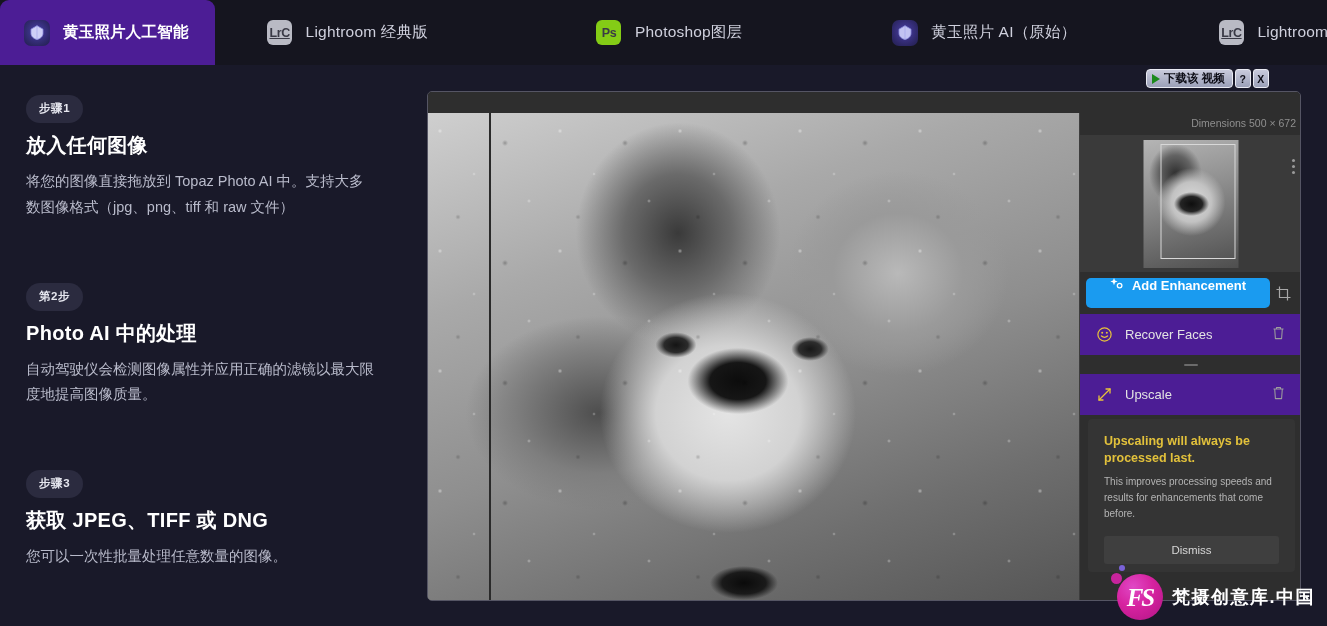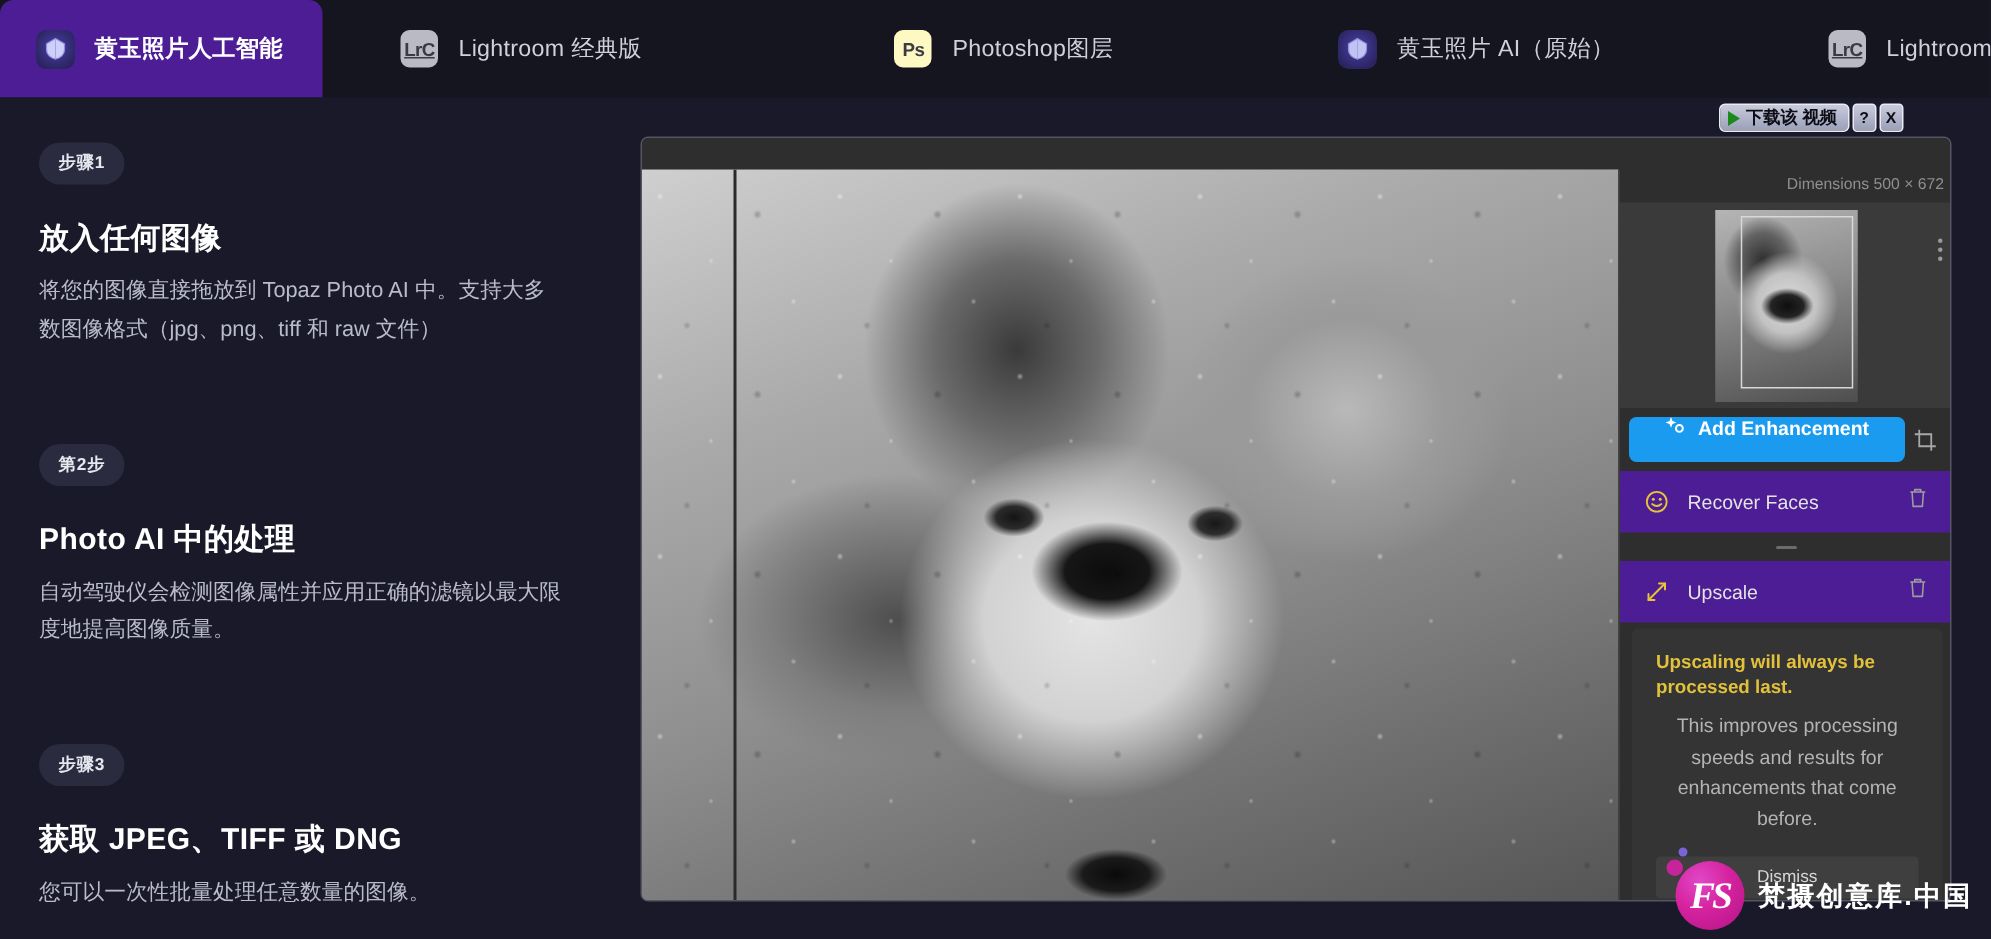--- a/index.html
+++ b/index.html
@@ -33,42 +33,42 @@
   .ico-topaz { width: 26px; height: 26px; border-radius: 7px;
     background: radial-gradient(circle at 50% 45%, #4a3fa8 0%, #2d2766 70%, #221f4d 100%);
     display:flex; align-items:center; justify-content:center; }
   .ico-topaz svg { display:block; }
   .ico-lrc, .ico-ps {
     width: 25px; height: 25px; border-radius: 6px;
     display: flex; align-items: center; justify-content: center;
     font-size: 12.5px; font-weight: 700; letter-spacing: -.4px;
   }
   .ico-lrc { background: #b9bac4; color: #3a3a46; text-decoration: underline; }
-  .ico-ps  { background: #fef9c3; color: #3a3a46; }
+  .ico-ps  { background: #84cc16; color: #3a3a46; }
 
   
   .tab-gap { flex: 0 0 auto; }
 
   
   .left {
     position: absolute; left: 0; top: 65px; width: 420px; height: 561px;
     background: #191929;
     padding: 22px 26px 0 26px;
   }
   .step { margin-bottom: 0; }
   .step-badge {
     display: inline-block;
     background: #2b2b3f; color: #e6e7ef;
     font-size: 11.5px; font-weight: 700;
     padding: 6px 13px 7px; border-radius: 14px;
     letter-spacing: .6px;
   }
   .step-title {
     font-size: 20px; font-weight: 700; color: #ffffff;
-    margin-top: 22px; letter-spacing: .3px;
+    margin-top: 9px; letter-spacing: .3px;
   }
   .step-body {
     font-size: 14.5px; color: #b9bbcb; line-height: 1.78;
     margin-top: 10px; max-width: 352px;
   }
   .step-1 { margin-top: 8px; }
   .step-2 { margin-top: 62px; }
   .step-3 { margin-top: 62px; }
 
   
@@ -143,21 +143,21 @@
     border-bottom: 1px solid #2e2e2e; cursor: pointer;
   }
   .enh-label { flex: 1 1 auto; font-size: 13px; color: #e3e3e3; }
   .enh-ico { width: 17px; flex: 0 0 17px; display:flex; align-items:center; justify-content:center; color: #e8c33a; }
   .enh-del { width: 16px; flex: 0 0 16px; color: #9d9d9d; cursor:pointer; }
   .enh-sep { height: 18px; background: #2e2e2e; display:flex; align-items:center; justify-content:center; }
   .enh-sep span { display:block; width: 14px; height: 2px; background: #6b6b6b; border-radius: 1px; }
 
   .warnbox { position: absolute; left: 8px; top: 306px; width: 207px; padding: 14px 16px 8px; background: #343434; border-radius: 4px; }
   .warn-title { font-size: 12.5px; font-weight: 700; color: #e2c13b; line-height: 1.35; }
-  .warn-body { font-size: 13px; color: #b4b4b4; line-height: 1.6; margin-top: 7px; text-align: center; }
+  .warn-body { font-size: 10px; color: #b4b4b4; line-height: 1.6; margin-top: 7px; }
   .warn-dismiss { margin-top: 14px; height: 28px; background: #3f3f3f; border-radius: 3px;
     display:flex; align-items:center; justify-content:center; font-size: 11.5px; color: #d6d6d6; cursor:pointer; }
 
   
   .dlbar {
     position: absolute; left: 1146px; top: 69px; height: 19px;
     display: flex; align-items: stretch; gap: 2px; z-index: 5;
   }
   .dl-main {
     display: flex; align-items: center; gap: 4px;

